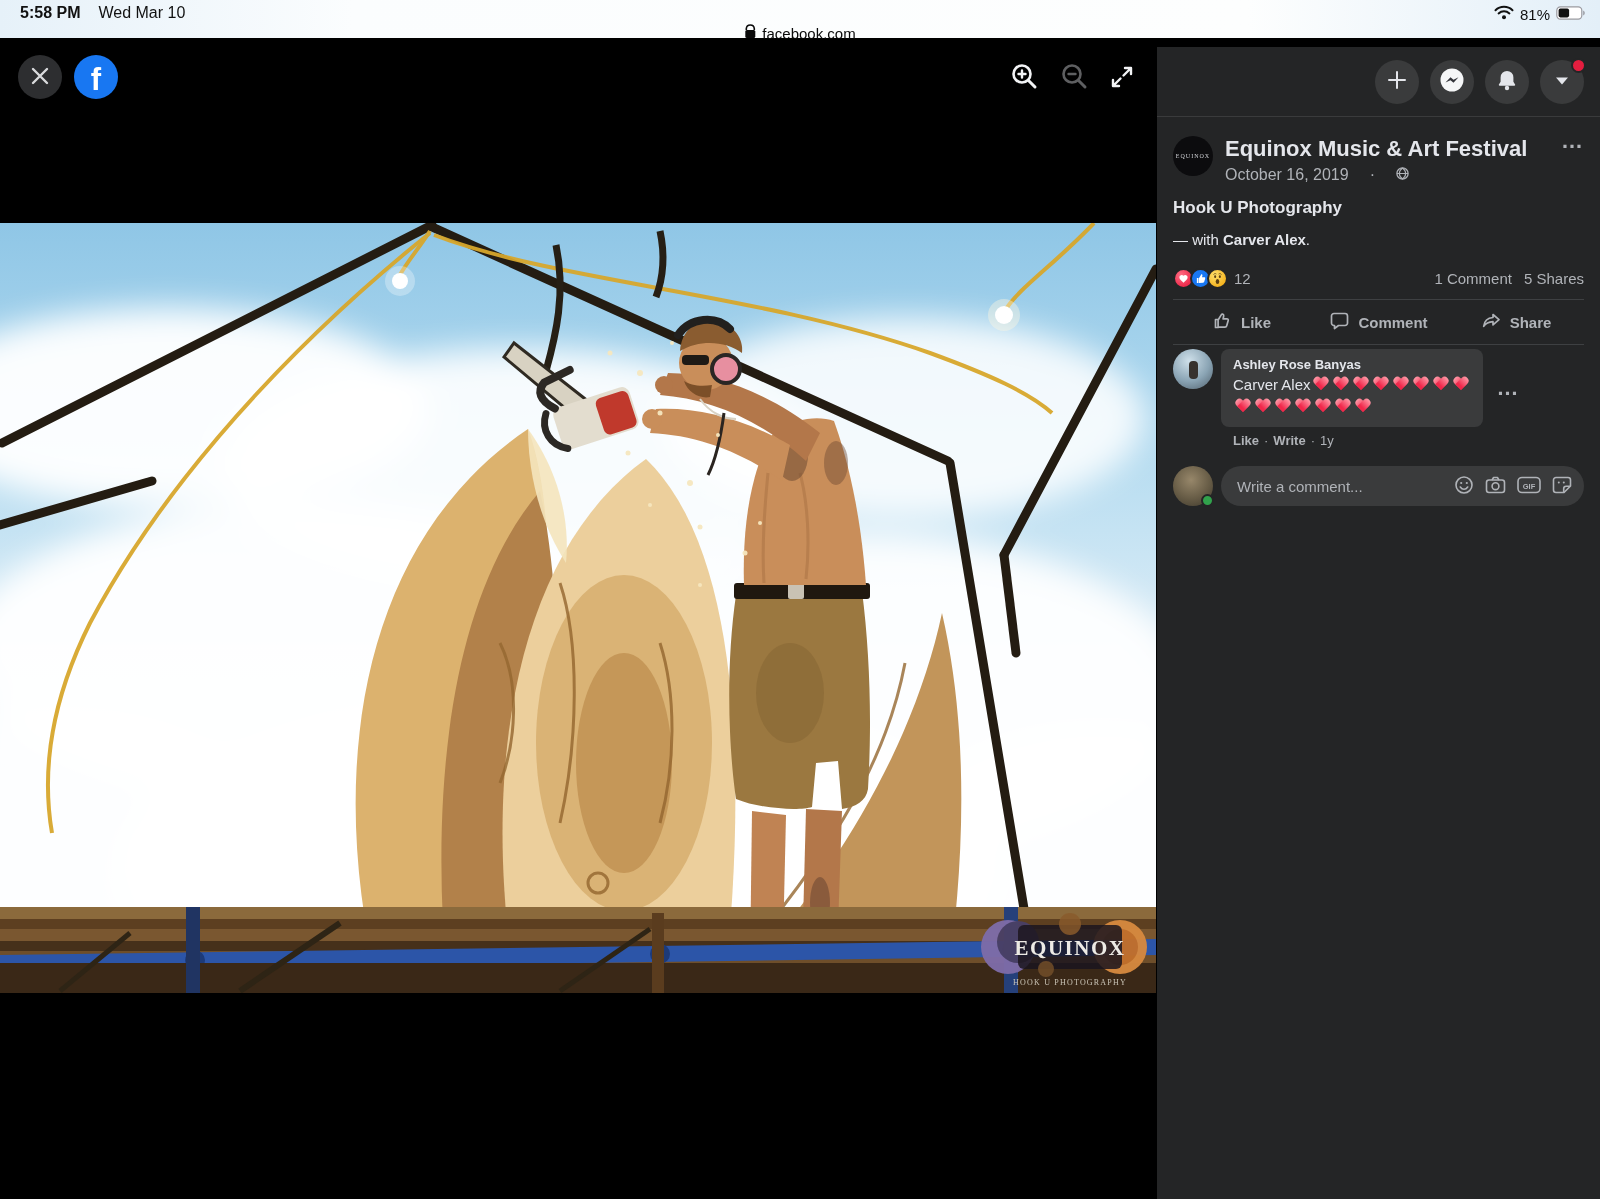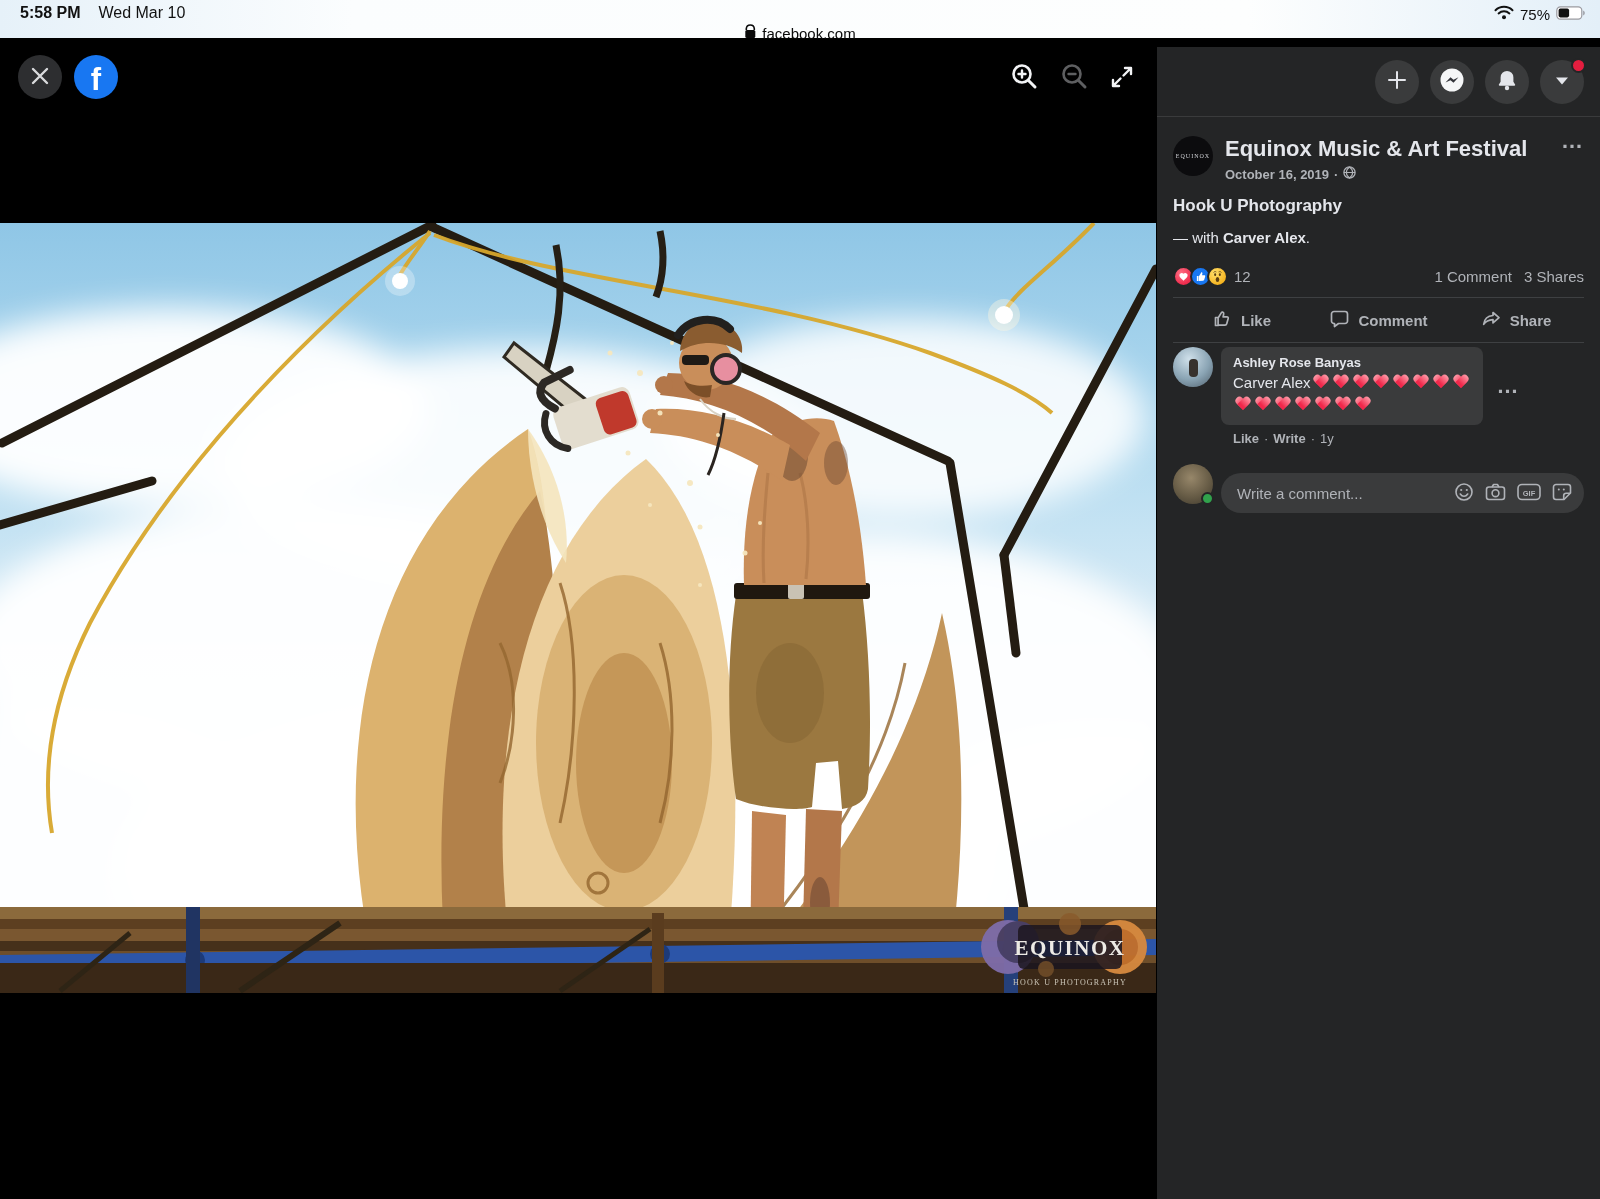--- a/index.html
+++ b/index.html
@@ -55,21 +55,21 @@
   }
 
   
   .post { padding:0 16px; }
   .post-head { display:flex; margin-top:19px; align-items:flex-start; }
   .avatar40 { width:40px; height:40px; border-radius:50%; flex:none; }
   .av-equinox { background:#0c0c0e; display:flex; align-items:center; justify-content:center; cursor:pointer; }
   .av-equinox span { color:#cfd0d4; font-size:6px; letter-spacing:1px; font-family:"Liberation Serif",serif; }
   .post-head-mid { margin-left:12px; flex:1; }
   .post-author { font-size:22px; font-weight:700; color:#e4e6eb; cursor:pointer; line-height:1.2; }
-  .post-meta { display:flex; align-items:center; gap:5px; margin-top:4px; color:#b0b3b8; font-size:13px; cursor:pointer;font-weight:bold; }
+  .post-meta { display:flex; align-items:center; gap:21px; margin-top:4px; color:#b0b3b8; font-size:16px; cursor:pointer; }
   .more-dots { color:#b0b3b8; font-size:22px; font-weight:700; letter-spacing:1px; background:none; border:none; cursor:pointer; line-height:10px; }
   .post-title { margin-top:14px; font-size:17px; font-weight:600; color:#e4e6eb; }
   .post-with { margin-top:13px; font-size:15px; color:#e4e6eb; }
   .post-with b { cursor:pointer; }
 
   .rx-row { display:flex; align-items:center; margin-top:20px; }
   .rx-icons { display:flex; cursor:pointer; }
   .rx { width:21px; height:21px; border-radius:50%; border:2px solid #242526; margin-right:-4px; position:relative; flex:none; }
   .rx svg { position:absolute; inset:0; }
   .rx-heart { background:radial-gradient(circle at 35% 30%,#ff6e84,#ef2c4d 70%); }
@@ -112,21 +112,21 @@
   .cmt-more { margin-left:14px; }
   .cmt-foot { display:flex; gap:5px; align-items:center; margin-top:6px; margin-left:12px; font-size:13px; color:#b0b3b8; }
   .cmt-foot .lnk { font-weight:700; cursor:pointer; }
 
   
   .composer { display:flex; margin-top:18px; align-items:flex-start; }
   .av-self { background:radial-gradient(circle at 45% 35%,#97876a,#675c46 55%,#3d382c 100%); position:relative; flex:none; }
   .online-dot { position:absolute; right:-1px; bottom:-1px; width:13px; height:13px; border-radius:50%; background:#31a24c; border:2px solid #242526; }
   .composer-pill {
     margin-left:8px; flex:1; height:40px; background:#3a3b3c; border-radius:20px;
-    display:flex; align-items:center; padding:0 12px 0 16px;margin-top:9px;
+    display:flex; align-items:center; padding:0 12px 0 16px;
   }
   .composer-pill input {
     flex:1; min-width:0; background:transparent; border:none; outline:none;
     color:#e4e6eb; font-size:15px; font-family:"Liberation Sans",sans-serif;
   }
   .composer-pill input::placeholder { color:#b0b3b8; }
   .pill-icons { display:flex; align-items:center; gap:11px; margin-left:8px; }
 </style>
 </head>
 <body>
@@ -148,21 +148,21 @@
       <span class="url">facebook.com</span>
     </div>
     <div class="sb-right">
       <span>
         <svg width="20" height="15" viewBox="0 0 20 15">
           <path d="M1.5 5.2a12.2 12.2 0 0 1 17 0" fill="none" stroke="#111" stroke-width="2" stroke-linecap="round"></path>
           <path d="M4.6 8.4a8 8 0 0 1 10.8 0" fill="none" stroke="#111" stroke-width="2" stroke-linecap="round"></path>
           <circle cx="10" cy="12.2" r="2" fill="#111"></circle>
         </svg>
       </span>
-      <span class="sb-batt-pct">75%</span>
+      <span class="sb-batt-pct">81%</span>
       <span>
         <svg width="30" height="14" viewBox="0 0 30 14">
           <rect x="0.8" y="0.8" width="25" height="12.4" rx="3.6" fill="#fff" stroke="#9a9aa0" stroke-width="1.2"></rect>
           <rect x="2.6" y="2.6" width="10.5" height="8.8" rx="1.8" fill="#111"></rect>
           <path d="M27.2 4.6v4.8a2.6 2.6 0 0 0 0-4.8z" fill="#9a9aa0"></path>
         </svg>
       </span>
     </div>
   </div>
 
@@ -443,21 +443,21 @@
                 <ellipse cx="7.6" cy="8.2" rx="1.3" ry="1.8" fill="#5c4012"></ellipse>
                 <ellipse cx="13.4" cy="8.2" rx="1.3" ry="1.8" fill="#5c4012"></ellipse>
                 <path d="M5.9 5.2c.8-.9 2-1 2.8-.5 M12.3 4.7c.8-.5 2-.4 2.8.5" stroke="#5c4012" stroke-width="1" fill="none" stroke-linecap="round"></path>
                 <ellipse cx="10.5" cy="14.2" rx="2.2" ry="3.1" fill="#5c4012"></ellipse>
               </svg>
             </span>
           </div>
           <span class="rx-count">12</span>
           <div class="rx-right">
             <span>1 Comment</span>
-            <span>3 Shares</span>
+            <span>5 Shares</span>
           </div>
         </div>
 
         <div class="divider"></div>
 
         <div class="act-row">
           <button class="act-btn">
             <span>
               <svg width="21" height="21" viewBox="0 0 21 21">
                   <path d="M3.5 9.5h2.6v8H3.5z M6.1 16.8 V10 l3.3-5.4 c.3-.5.8-.7 1.3-.5.7.2 1.1 1 1 1.7l-.6 3h3.8c.9 0 1.6.9 1.3 1.8l-1.5 5.2c-.2.8-.9 1.3-1.7 1.3H6.1Z" fill="none" stroke="#b0b3b8" stroke-width="1.7" stroke-linejoin="round"></path>

